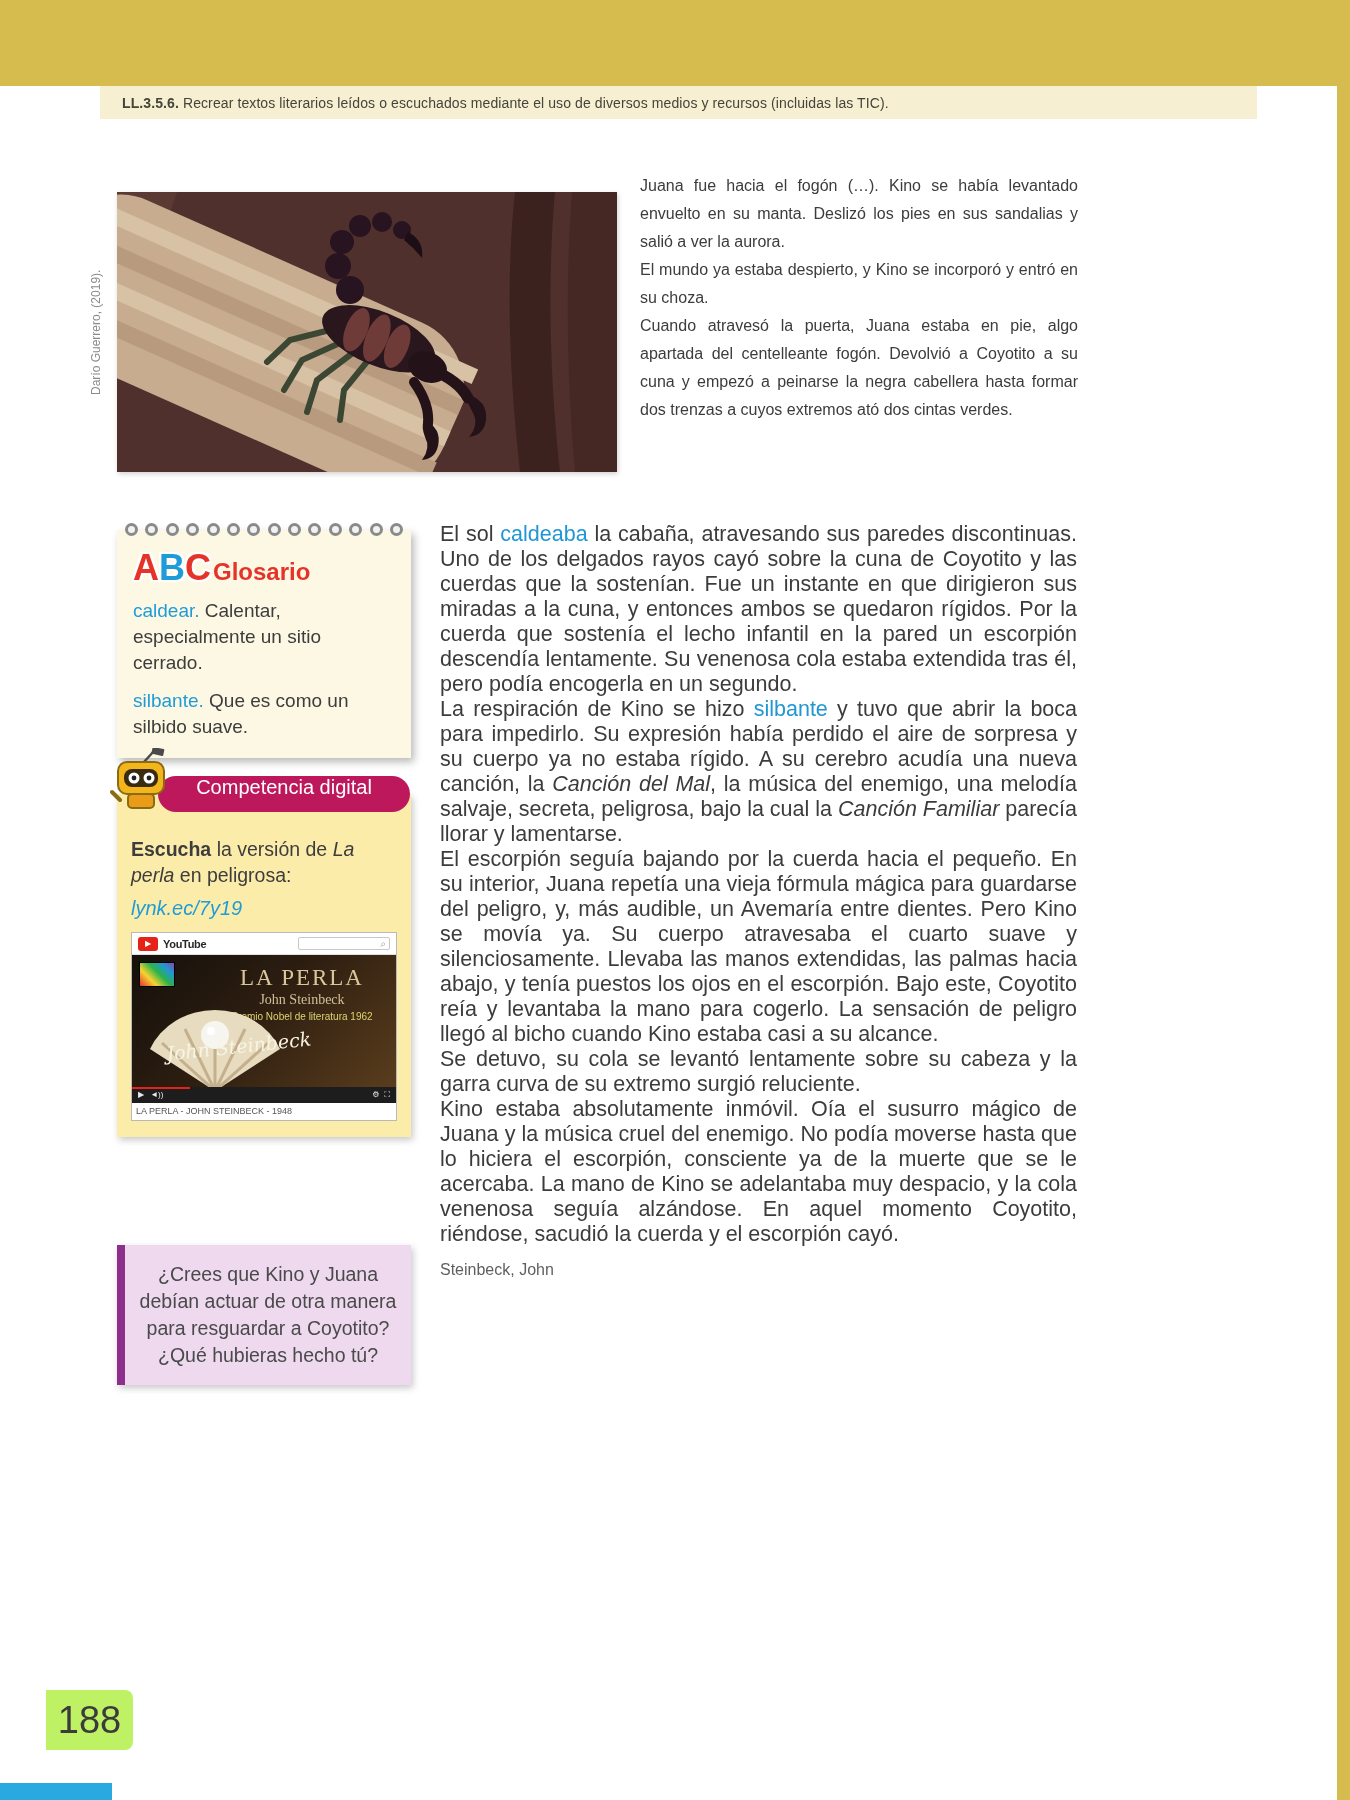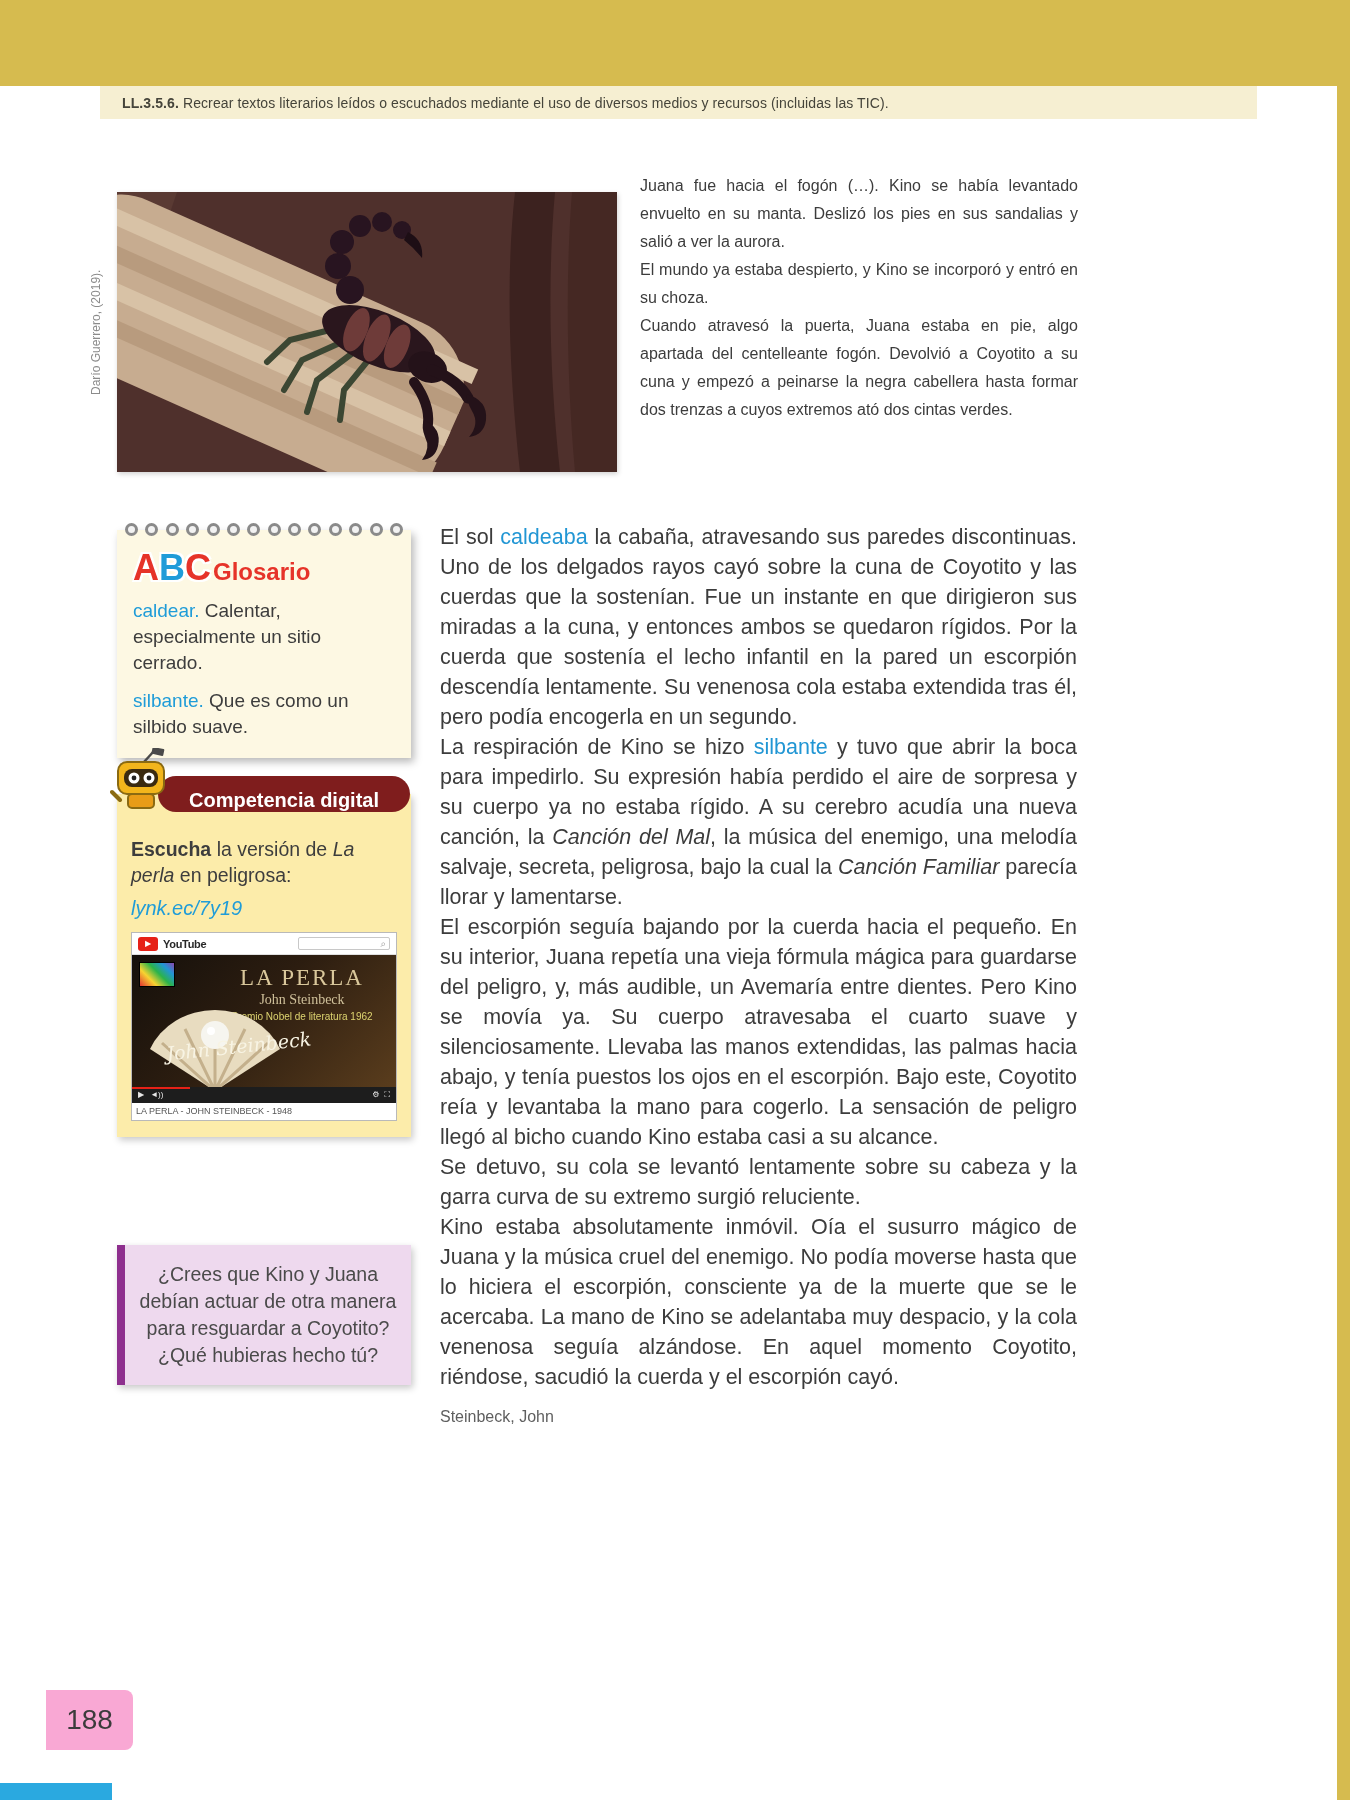--- a/index.html
+++ b/index.html
@@ -31,21 +31,21 @@
   }
 
   
   .intro-text {
     position:absolute; left:640px; top:172px; width:438px;
     font-size:16px; line-height:28px; text-align:justify; color:#3c3c3c;
   }
   
   .main-text {
     position:absolute; left:440px; top:522px; width:637px;
-    font-size:21.5px; line-height:30px; text-align:justify; color:#3c3c3c;
+    font-size:21.5px; line-height:25px; text-align:justify; color:#3c3c3c;
   }
   .kw { color:#2196d4; }
   .it { font-style:italic; }
   .attribution { text-align:left; font-size:16px; color:#5f5f5f; margin-top:10px; }
 
   
   .glossary {
     position:absolute; left:117px; top:530px; width:294px; min-height:196px;
     background:#fdf8e3; box-shadow:3px 4px 8px rgba(0,0,0,.28);
     padding:20px 16px 18px;
@@ -59,22 +59,22 @@
   .abc span { font-weight:800; font-size:36px; line-height:1;
     text-shadow:2px 2px 0 #fff,-2px -2px 0 #fff,2px -2px 0 #fff,-2px 2px 0 #fff,0 2px 0 #fff,0 -2px 0 #fff; }
   .abc .l-a { color:#e63329; } .abc .l-b { color:#1f9cd8; } .abc .l-c { color:#e63329; }
   .glossary-title { color:#e63329; font-weight:bold; font-size:24px; }
   .gentry { font-size:19px; line-height:26px; margin-top:12px; color:#3d3d3d; }
   .gterm { color:#1f9cd8; font-weight:normal; }
 
   
   .comp-header {
     position:absolute; left:158px; top:776px; width:252px; height:36px; z-index:3;
-    background:#7f1d1d; border-radius:18px; display:flex; align-items:flex-end; justify-content:center;
-    color:#ffffff; font-weight:bold; font-size:20px;
+    background:#be185d; border-radius:18px; display:flex; align-items:flex-start; justify-content:center;
+    color:#ffffff; font-weight:normal; font-size:20px;
   }
   .robot { position:absolute; left:110px; top:748px; width:64px; height:68px; z-index:4; }
   .comp-body {
     position:absolute; left:117px; top:794px; width:294px; z-index:1;
     background:#fcecaa; box-shadow:2px 3px 7px rgba(0,0,0,.22);
     padding:42px 14px 16px;
   }
   .comp-text { font-size:19.5px; line-height:26px; color:#3d3d3d; }
   .comp-link { margin-top:9px; font-size:20px; font-style:italic; color:#1f9cd8; display:inline-block; }
   .comp-text b, .qbold { font-weight:bold; }
@@ -114,23 +114,23 @@
     position:absolute; left:117px; top:1245px; width:294px;
     background:#eed9ee; border-left:8px solid #8e2f8e;
     box-shadow:2px 3px 7px rgba(0,0,0,.22);
     padding:16px 12px; text-align:center;
     font-size:19.5px; line-height:27px; color:#4a4a4a;
   }
 
   
   .page-number {
     position:absolute; left:46px; top:1690px; width:87px; height:60px;
-    background:#f9a8d4; border-radius:0 8px 8px 0;
+    background:#bef264; border-radius:0 8px 8px 0;
     display:flex; align-items:center; justify-content:center;
-    font-size:28px; color:#3b3b3b;
+    font-size:38px; color:#3b3b3b;
   }
   .blue-bar { position:absolute; left:0; top:1783px; width:112px; height:17px; background:#2aa9e0; }
 </style>
 </head>
 <body>
 
 <div class="gold-top"></div>
 <div class="gold-right"></div>
 <div class="standard-strip">
   <span class="code">LL.3.5.6.</span>

